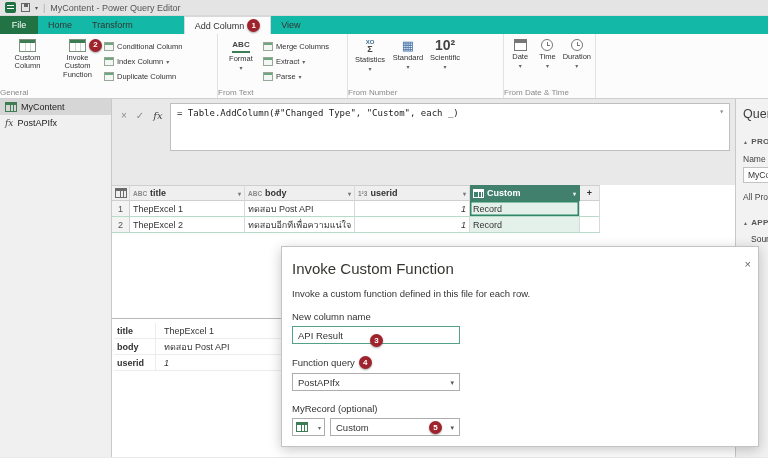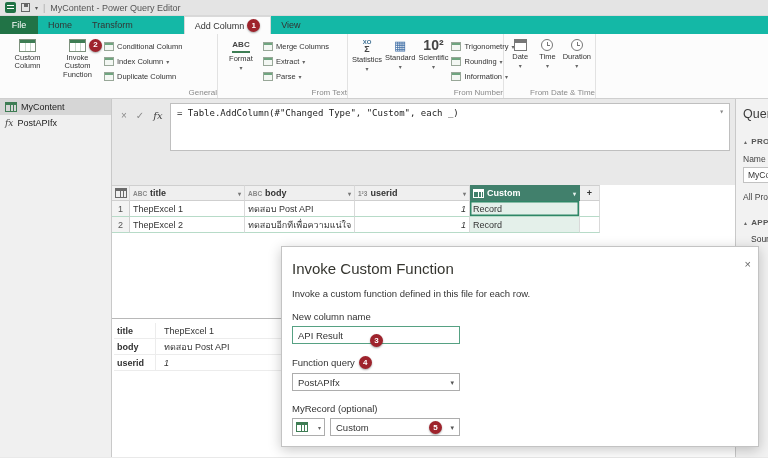--- a/index.html
+++ b/index.html
@@ -19,21 +19,21 @@
 
   
   .tabrow{height:18px;background:#14b8a6;display:flex;align-items:stretch;}
   .tab-file{width:38px;background:#217346;color:#fff;display:flex;align-items:center;justify-content:center;}
   .tab{padding:0 10px;display:flex;align-items:center;gap:3px;color:#333;}
   .tab.active{background:#fcfcfc;border:1px solid #d9d9d9;border-bottom:none;margin-left:41px;}
 
   
   .ribbon{height:65px;background:#fcfcfc;border-bottom:1px solid #cfcfcf;display:flex;}
   .grp{position:relative;height:100%;padding:3px 4px 12px 4px;display:flex;align-items:flex-start;gap:3px;border-right:1px solid #e2e2e2;}
-  .grp-label{position:absolute;bottom:1px;left:0;right:0;text-align:right;font-size:8px;color:#8a8a8a;}
+  .grp-label{position:absolute;bottom:1px;left:0;right:0;text-align:left;font-size:8px;color:#8a8a8a;}
   .bigbtn{width:47px;display:flex;flex-direction:column;align-items:center;text-align:center;font-size:7.5px;line-height:1.12;color:#333;padding-top:2px;gap:2px;position:relative;cursor:default;}
   .smallcol{display:flex;flex-direction:column;gap:2px;padding-top:3px;}
   .smallbtn{display:flex;align-items:center;gap:3px;height:13px;white-space:nowrap;color:#333;font-size:7.5px;}
   .dd{font-size:6px;color:#666;}
   .icn-tbl{position:relative;width:17px;height:13px;border:1px solid #7d917d;background:#fff;flex:none;}
   .icn-tbl::before{content:"";position:absolute;left:0;right:0;top:0;height:3px;background:#3e7d54;}
   .icn-tbl::after{content:"";position:absolute;left:5px;top:3px;bottom:0;width:1px;background:#c9d9cc;box-shadow:5px 0 0 #c9d9cc;}
   .icn-s{width:10px;height:9px;border:1px solid #98a798;background:#f3f7f3;position:relative;flex:none;}
   .icn-s::before{content:"";position:absolute;left:0;right:0;top:0;height:2px;background:#6fa57f;}
   .icn-abc{font-size:8px;font-weight:bold;color:#444;border-bottom:2px solid #3e7d54;line-height:12px;}
@@ -225,37 +225,20 @@
       <div class="bigbtn" style="width:34px;">
         <span class="icn-grid">▦</span>
         <span>Standard</span>
         <span class="dd">▾</span>
       </div>
       <div class="bigbtn" style="width:34px;">
         <span class="icn-sci">10²</span>
         <span>Scientific</span>
         <span class="dd">▾</span>
       </div>
-      <div class="smallcol">
-        <div class="smallbtn">
-          <span class="icn-s"></span>
-          <span>Trigonometry</span>
-          <span class="dd">▾</span>
-        </div>
-        <div class="smallbtn">
-          <span class="icn-s"></span>
-          <span>Rounding</span>
-          <span class="dd">▾</span>
-        </div>
-        <div class="smallbtn">
-          <span class="icn-s"></span>
-          <span>Information</span>
-          <span class="dd">▾</span>
-        </div>
-      </div>
       <div class="grp-label">From Number</div>
     </div>
 
     <div class="grp" style="width:92px;">
       <div class="bigbtn" style="width:26px;">
         <span class="icn-cal"></span>
         <span>Date</span>
         <span class="dd">▾</span>
       </div>
       <div class="bigbtn" style="width:26px;">

